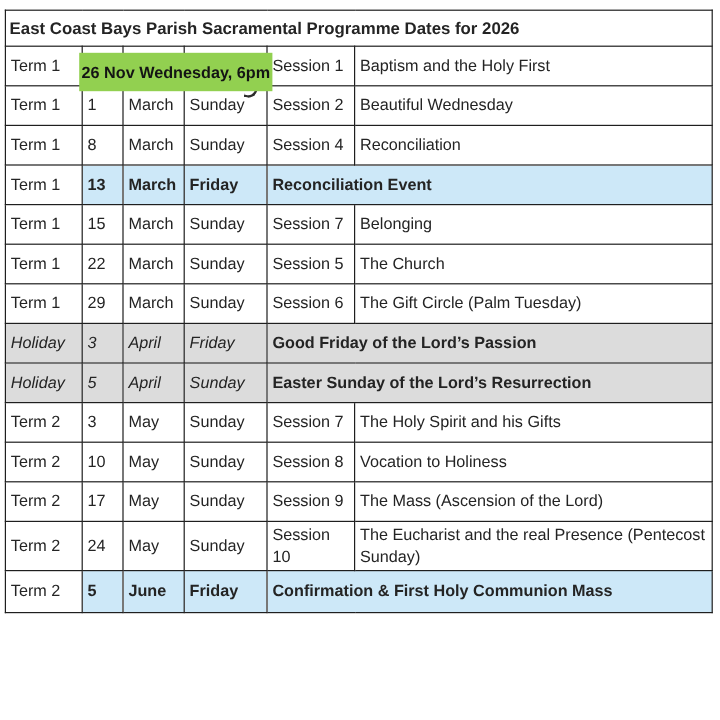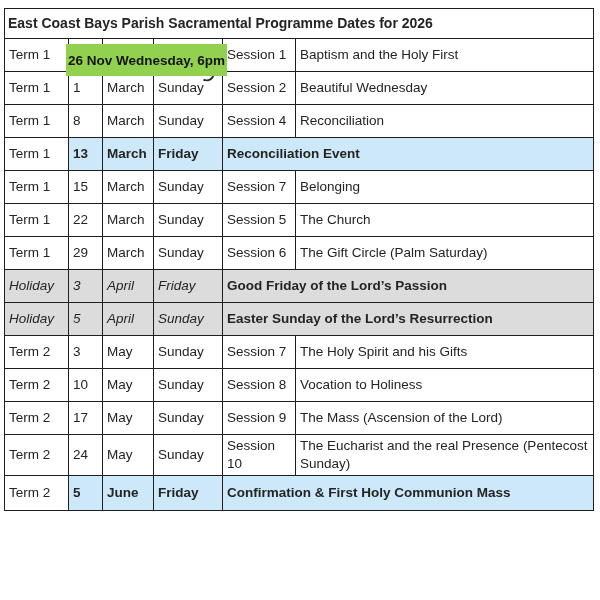--- a/index.html
+++ b/index.html
@@ -141,21 +141,21 @@
           <td>Sunday</td>
           <td>Session 5</td>
           <td>The Church</td>
         </tr>
         <tr class="row-normal">
           <td>Term 1</td>
           <td>29</td>
           <td>March</td>
           <td>Sunday</td>
           <td>Session 6</td>
-          <td>The Gift Circle (Palm Saturday)</td>
+          <td>The Gift Circle (Palm Tuesday)</td>
         </tr>
         <tr class="row-gray-holiday">
           <td class="i bg-gray">Holiday</td>
           <td class="i bg-gray">3</td>
           <td class="i bg-gray">April</td>
           <td class="i bg-gray">Friday</td>
           <td class="b bg-gray" colspan="2">Good Friday of the Lord’s Passion</td>
         </tr>
         <tr class="row-gray-holiday">
           <td class="i bg-gray">Holiday</td>

